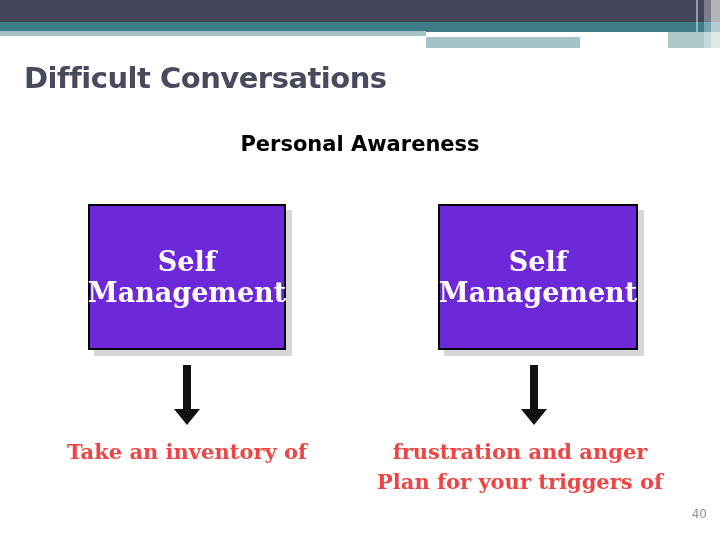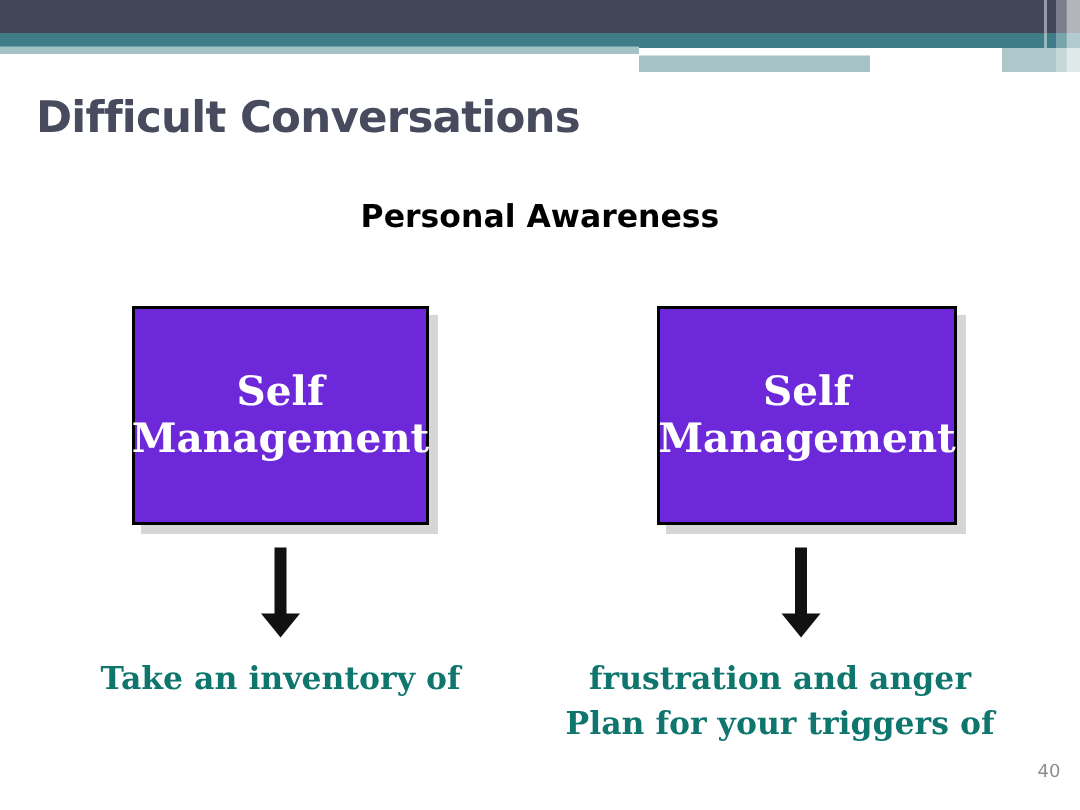--- a/index.html
+++ b/index.html
@@ -87,21 +87,21 @@
     position: absolute; left: 0; top: 44px; width: 0; height: 0;
     border-left: 13px solid transparent;
     border-right: 13px solid transparent;
     border-top: 16px solid #111111;
   }
   
   .caption {
     position: absolute; top: 437px; width: 300px;
     font-family: "DejaVu Serif", "Liberation Serif", serif;
     font-weight: bold; font-size: 21px; line-height: 30px;
-    color: #0f766e; text-align: center;
+    color: #ef4444; text-align: center;
   }
   .caption-left  { left: 37px; }
   .caption-right { left: 370px; }
   .caption-line { white-space: nowrap; }
   
   .page-number {
     position: absolute; top: 507px; right: 13px;
     font-size: 12px; color: #8f8f8f;
   }
 </style>

